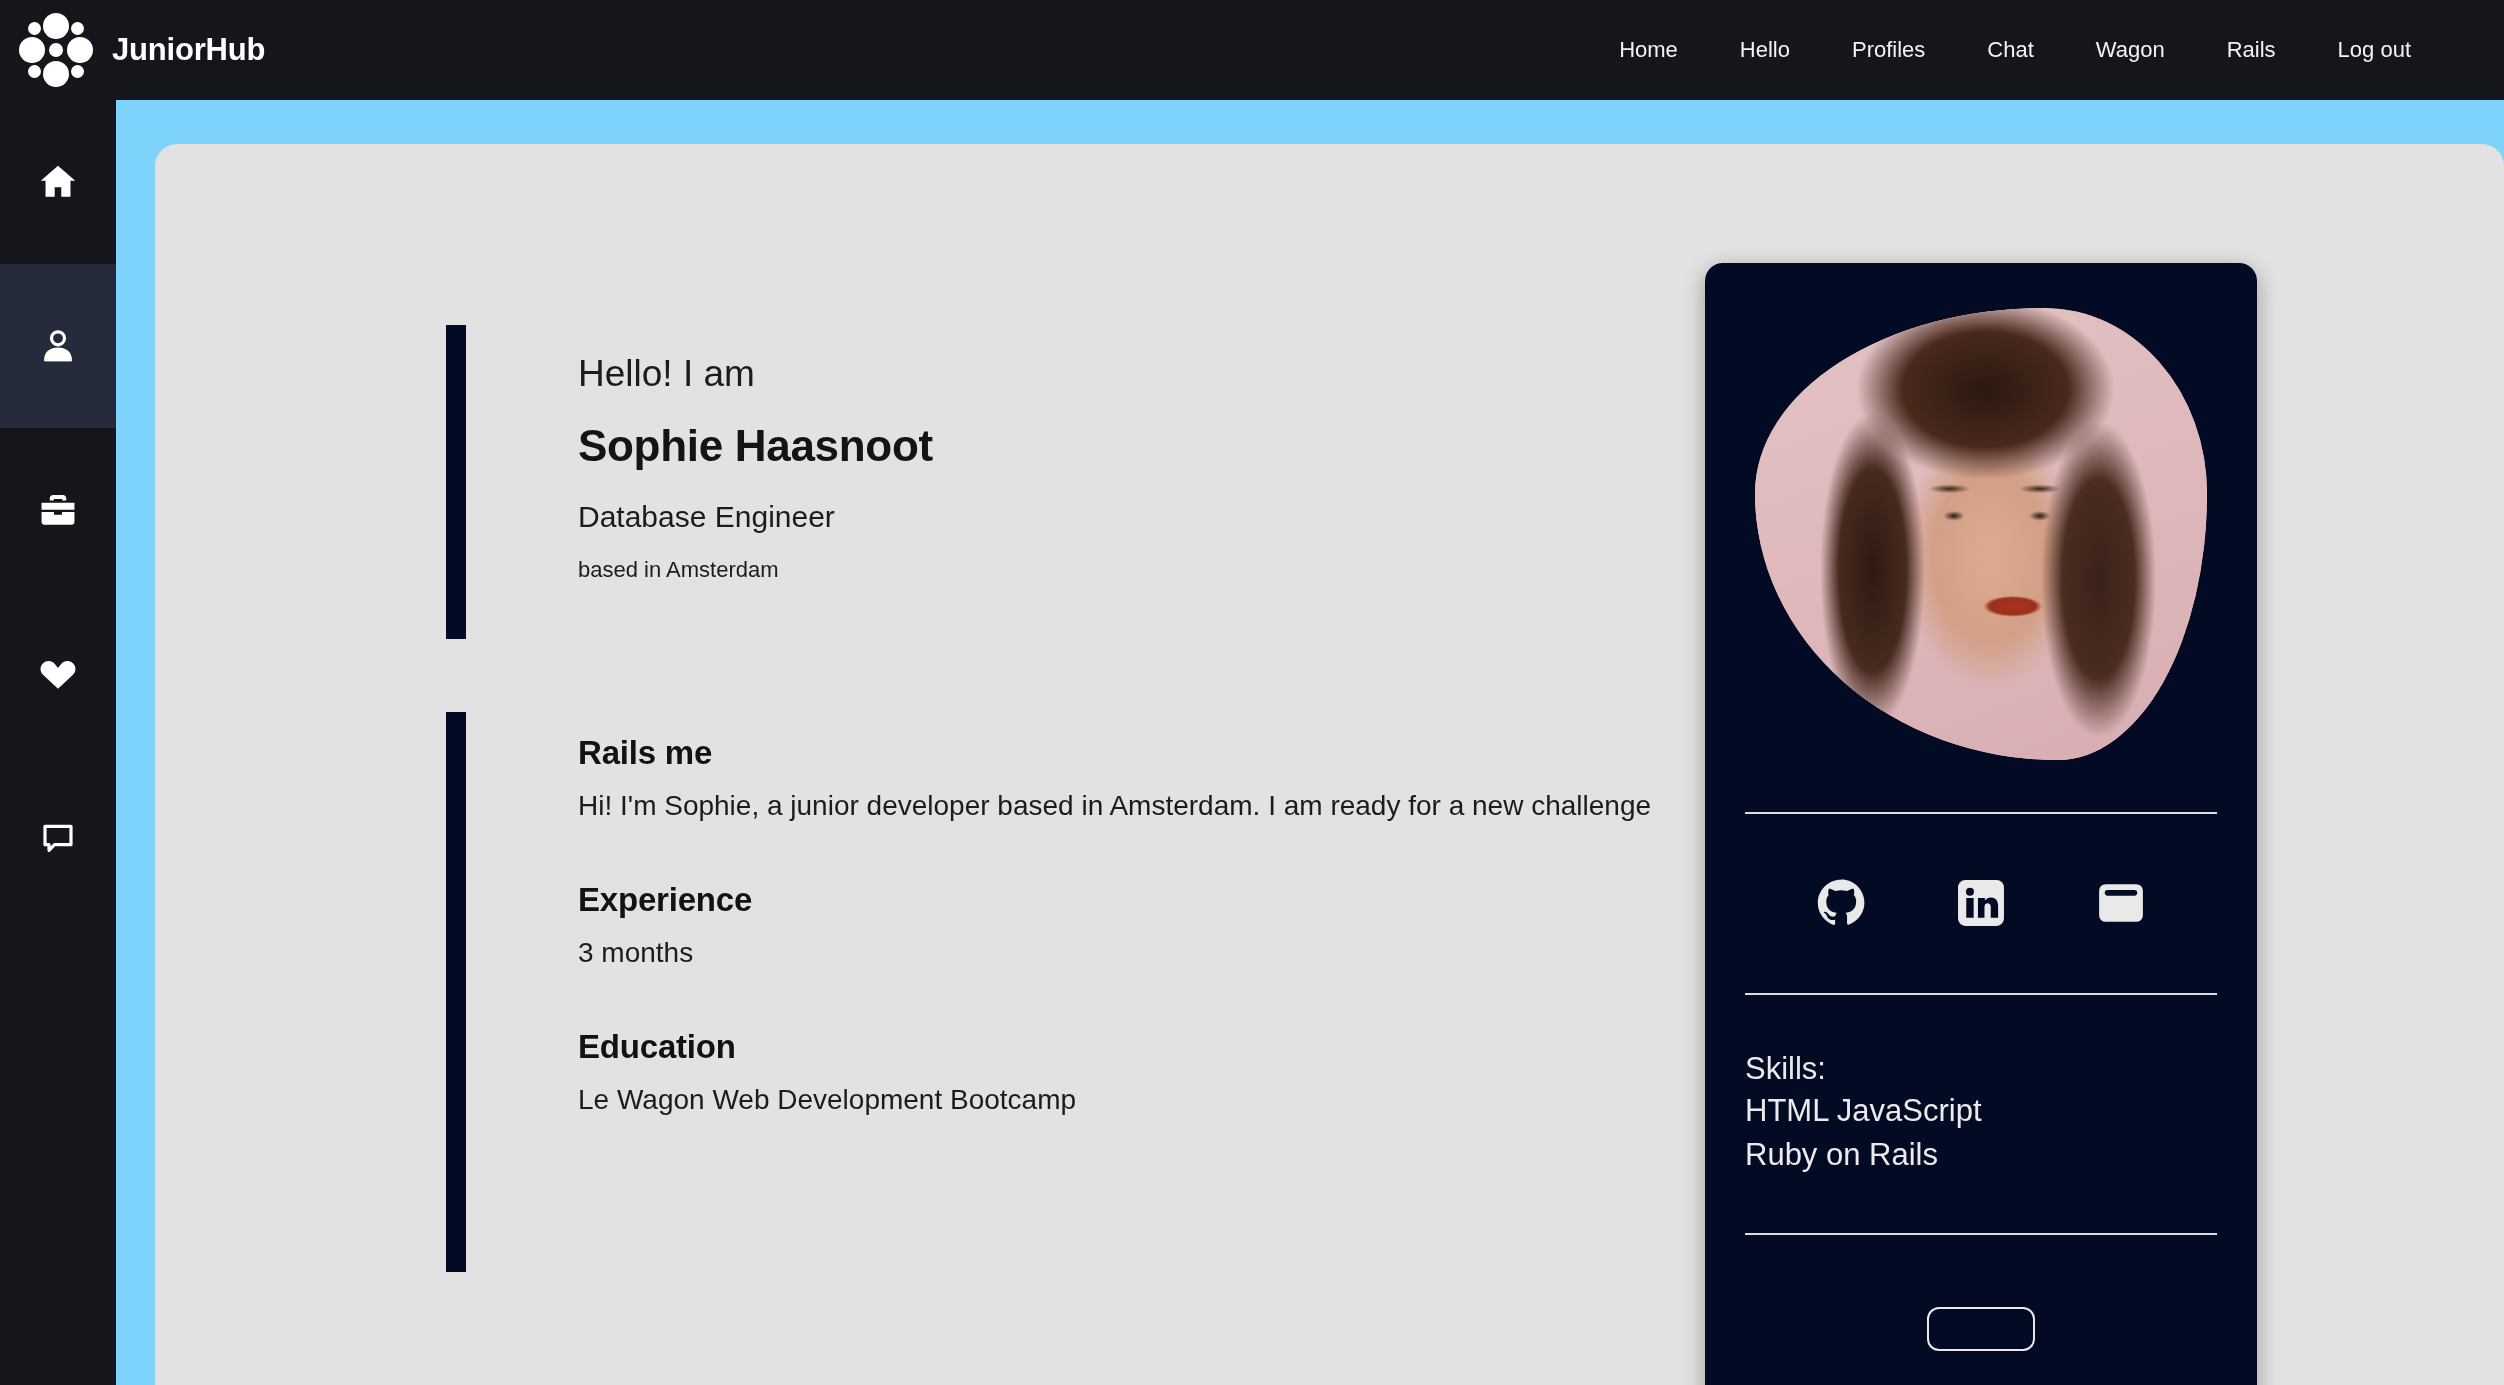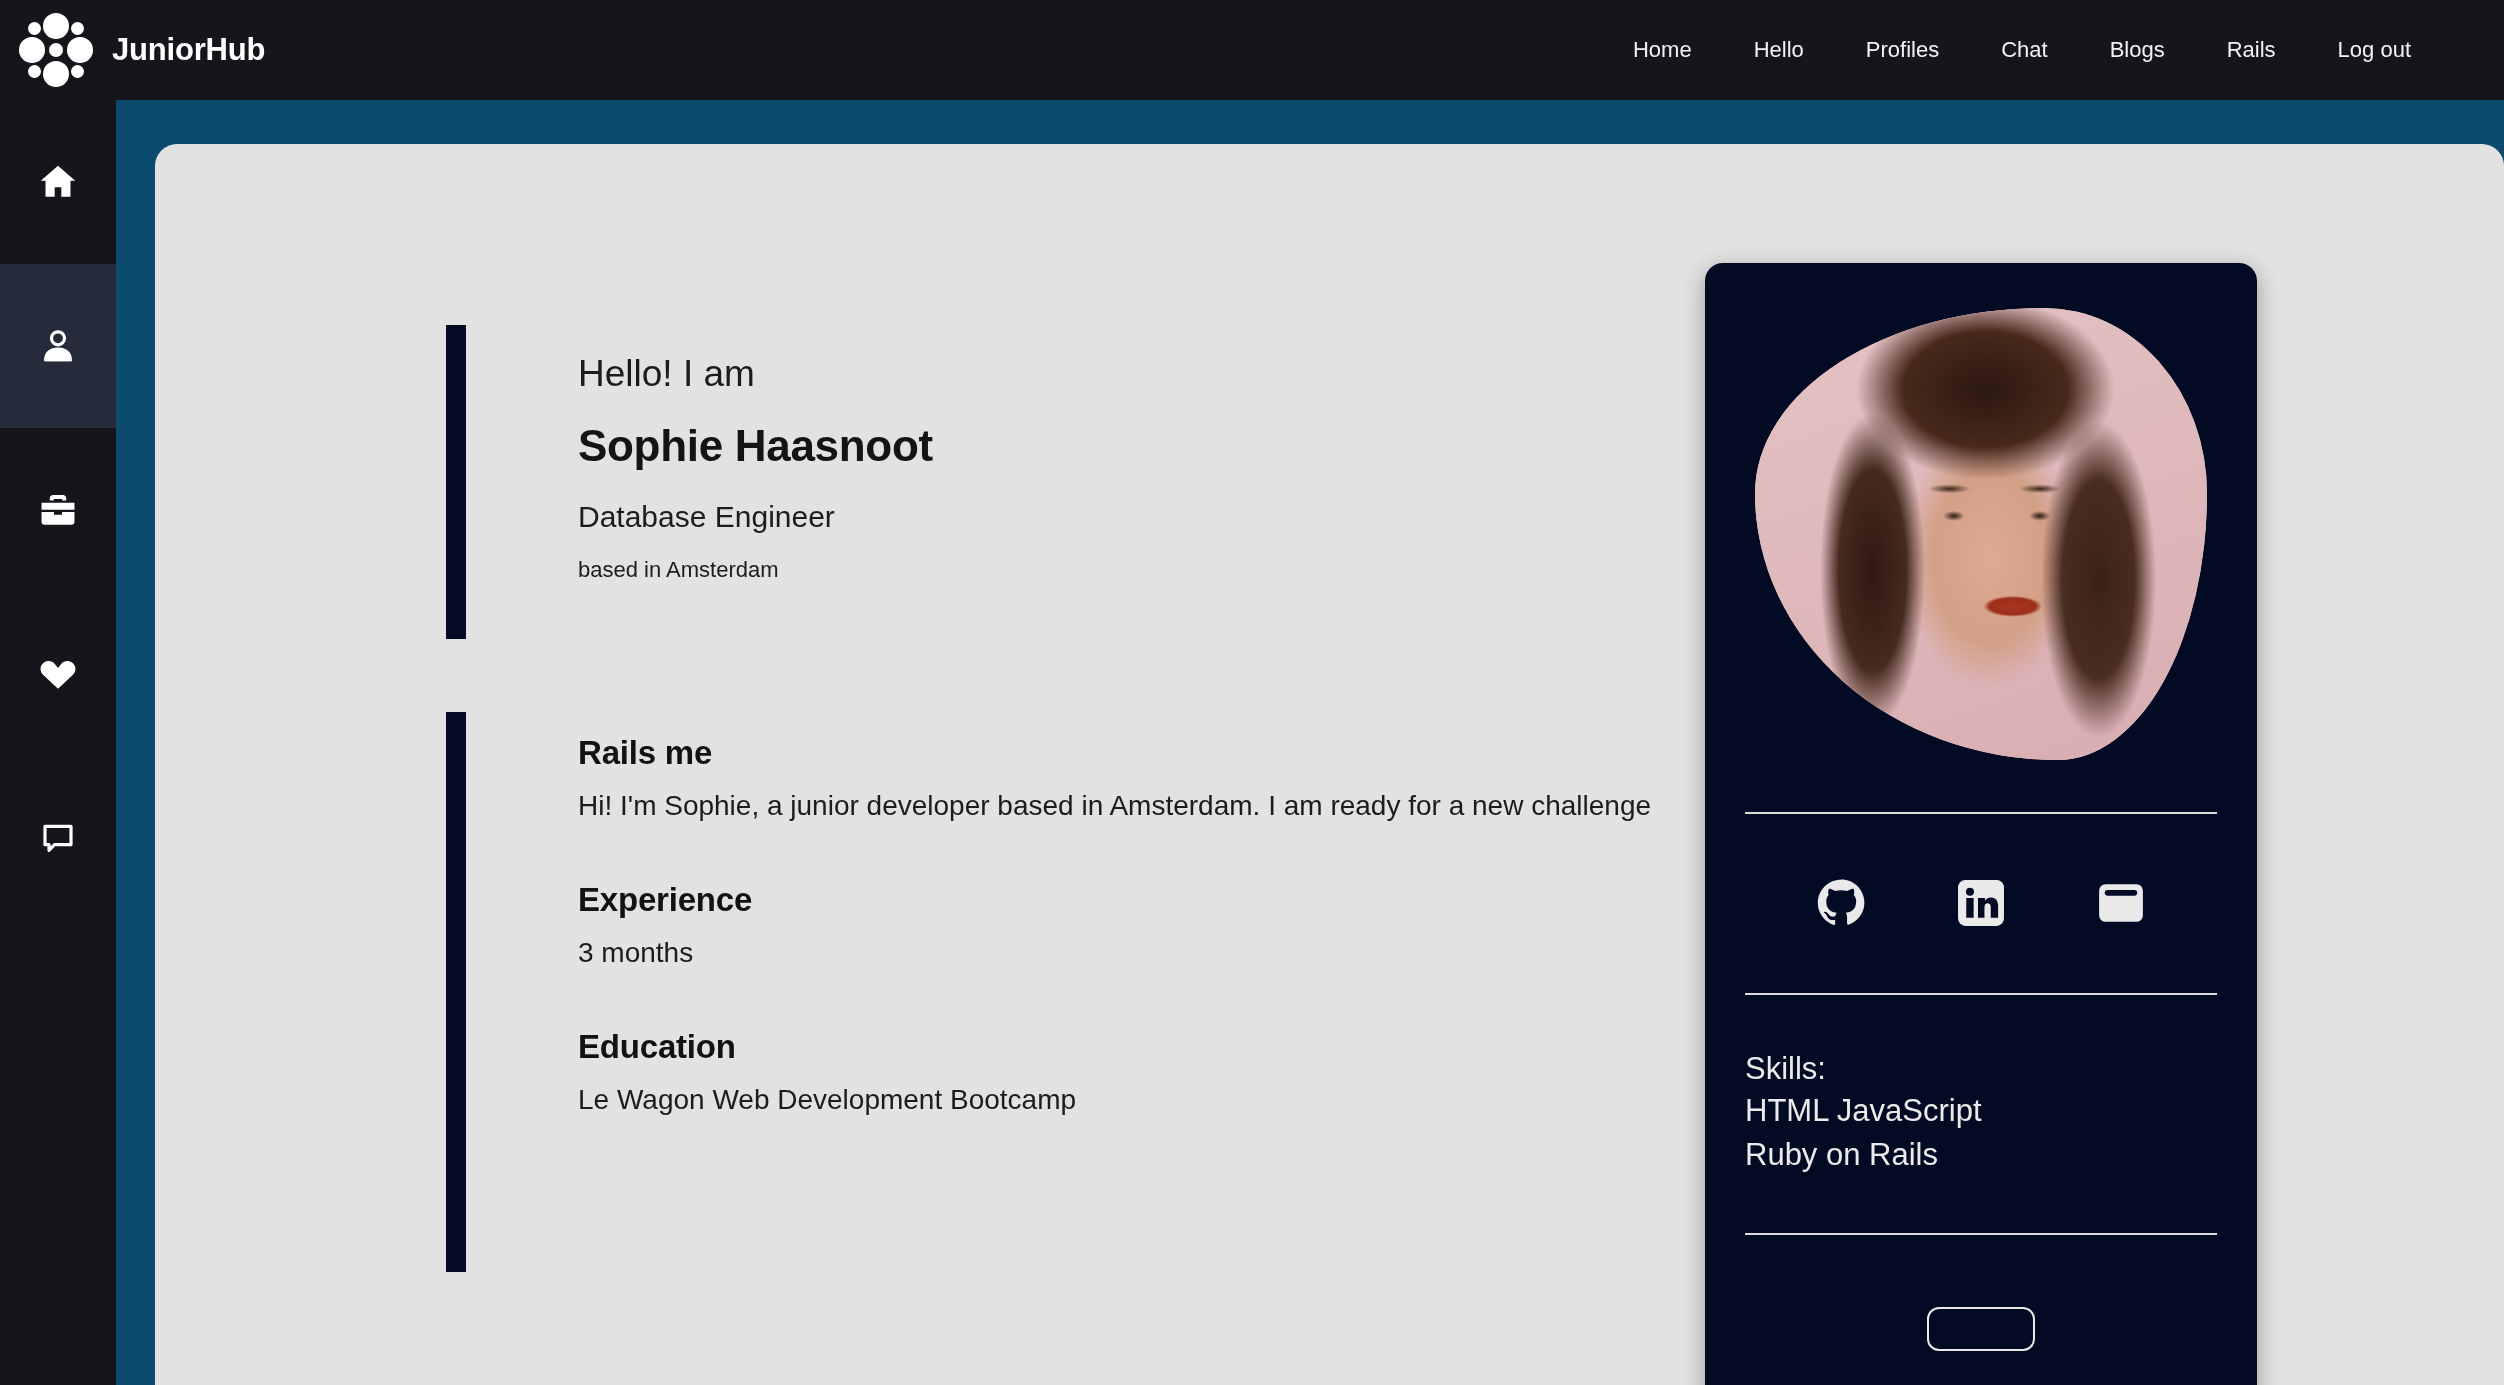--- a/index.html
+++ b/index.html
@@ -95,21 +95,21 @@
   }
   .side-item.active { background: #252b3a; }
   .side-item svg { display: block; }
 
   
   .main {
     position: absolute;
     top: 100px; left: 116px;
     width: 2388px;
     height: 1285px;
-    background: #0c4a6e;
+    background: #7dd3fc;
     overflow: hidden;
   }
   .content-card {
     position: absolute;
     left: 39px;
     top: 44px;
     width: 2349px;
     height: 1600px;
     background: #e2e2e2;
     border-radius: 22px;
@@ -303,21 +303,21 @@
       <span class="bl-center"></span>
     </div>
     <div class="brand-name">JuniorHub</div>
   </div>
 
   <nav class="nav-links">
     <a class="nav-link">Home</a>
     <a class="nav-link">Hello</a>
     <a class="nav-link">Profiles</a>
     <a class="nav-link">Chat</a>
-    <a class="nav-link">Blogs</a>
+    <a class="nav-link">Wagon</a>
     <a class="nav-link">Rails</a>
     <a class="nav-link">Log out</a>
   </nav>
 </div>
 
 <div class="sidebar">
 
   <div class="side-item">
     <span>
       <svg width="44" height="44" viewBox="0 0 24 24" fill="#ffffff">

